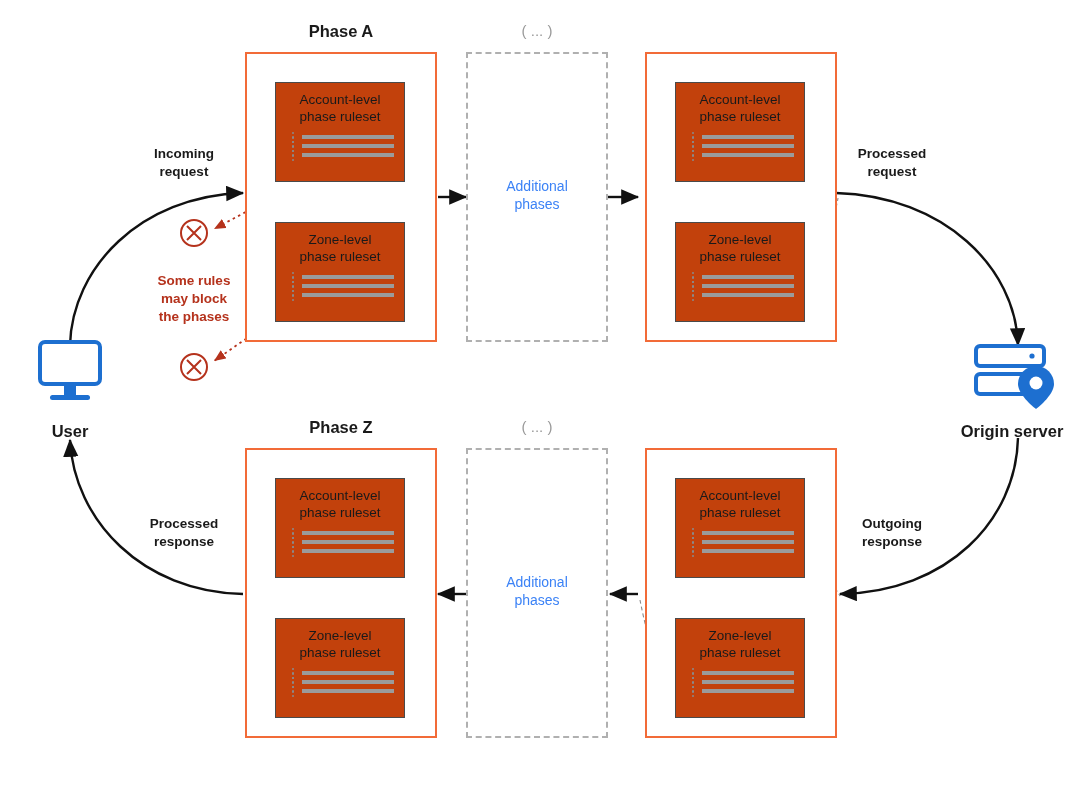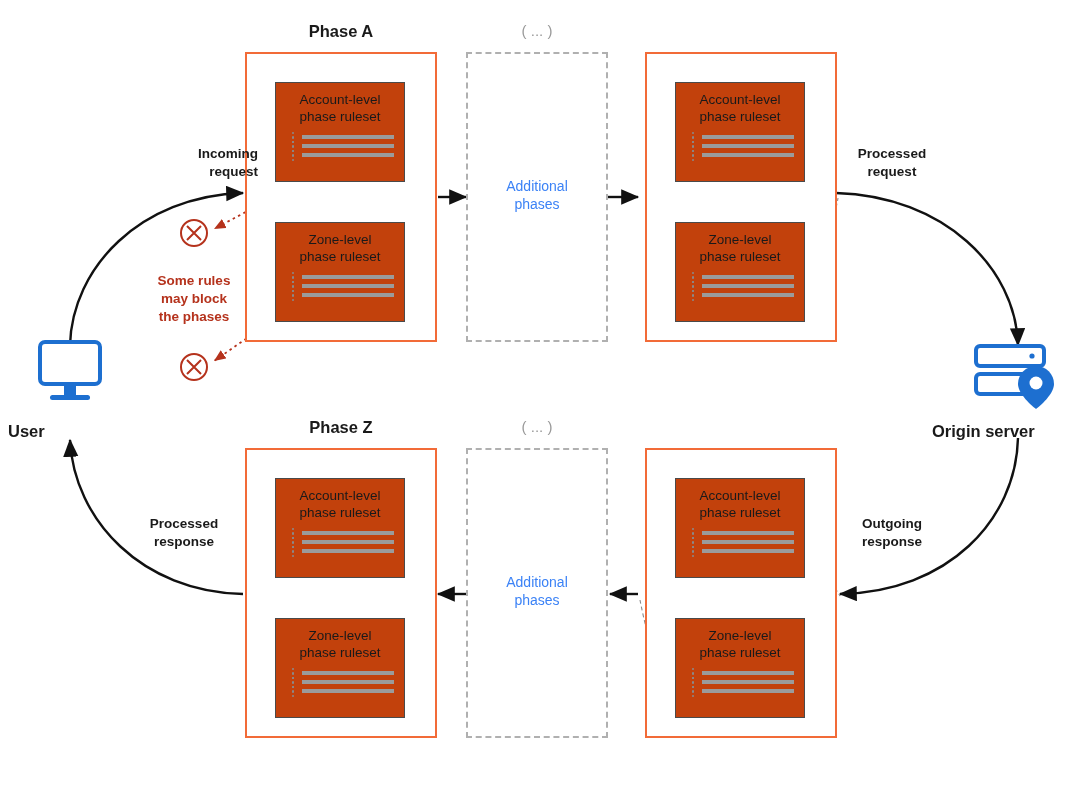--- a/index.html
+++ b/index.html
@@ -120,20 +120,21 @@
     color: #b5321c;
     line-height: 1.35;
     text-align: center;
     white-space: pre-line;
   }
   .endpoint-label {
     position: absolute;
     font-size: 16.5px;
     font-weight: bold;
     color: #1a1a1a;
+    text-align: center;
     white-space: nowrap;
   }
   .icon-wrap {
     position: absolute;
   }
 </style>
 </head>
 <body>
 
 <div id="canvas">
@@ -457,21 +458,21 @@
           <div class="dots">
             <div class="dot"></div>
             <div class="dot"></div>
             <div class="dot"></div>
           </div>
           <div class="bar"></div>
         </div>
     </div>
   </div>
 
-  <div class="flow-label" style="left:138px; top:145px; width:120px;text-align:right;">Incoming
+  <div class="flow-label" style="left:124px; top:145px; width:120px;">Incoming
 request</div>
   <div class="flow-label" style="left:832px; top:145px; width:120px;">Processed
 request</div>
   <div class="flow-label" style="left:832px; top:515px; width:120px;">Outgoing
 response</div>
   <div class="flow-label" style="left:120px; top:515px; width:128px;">Processed
 response</div>
 
   <div class="block-note" style="left:124px; top:272px; width:140px;">Some rules
 may block

